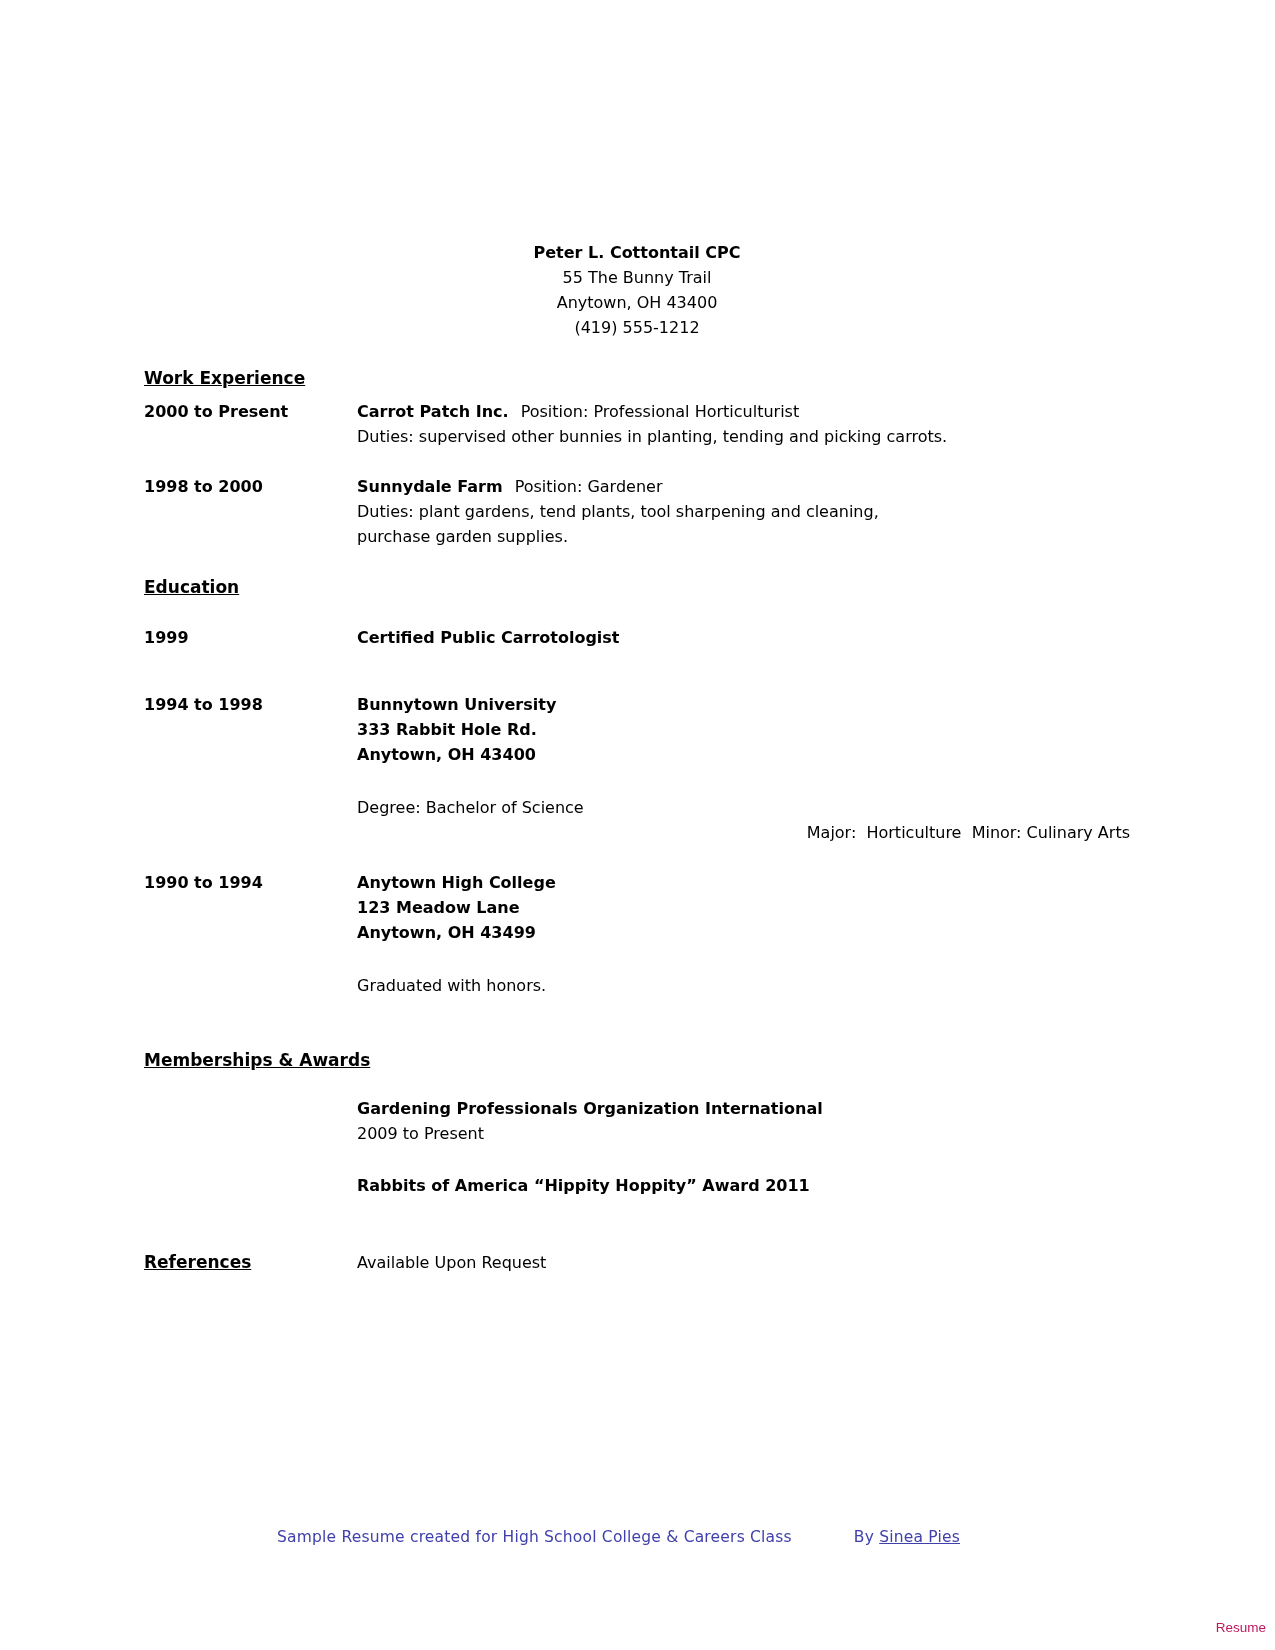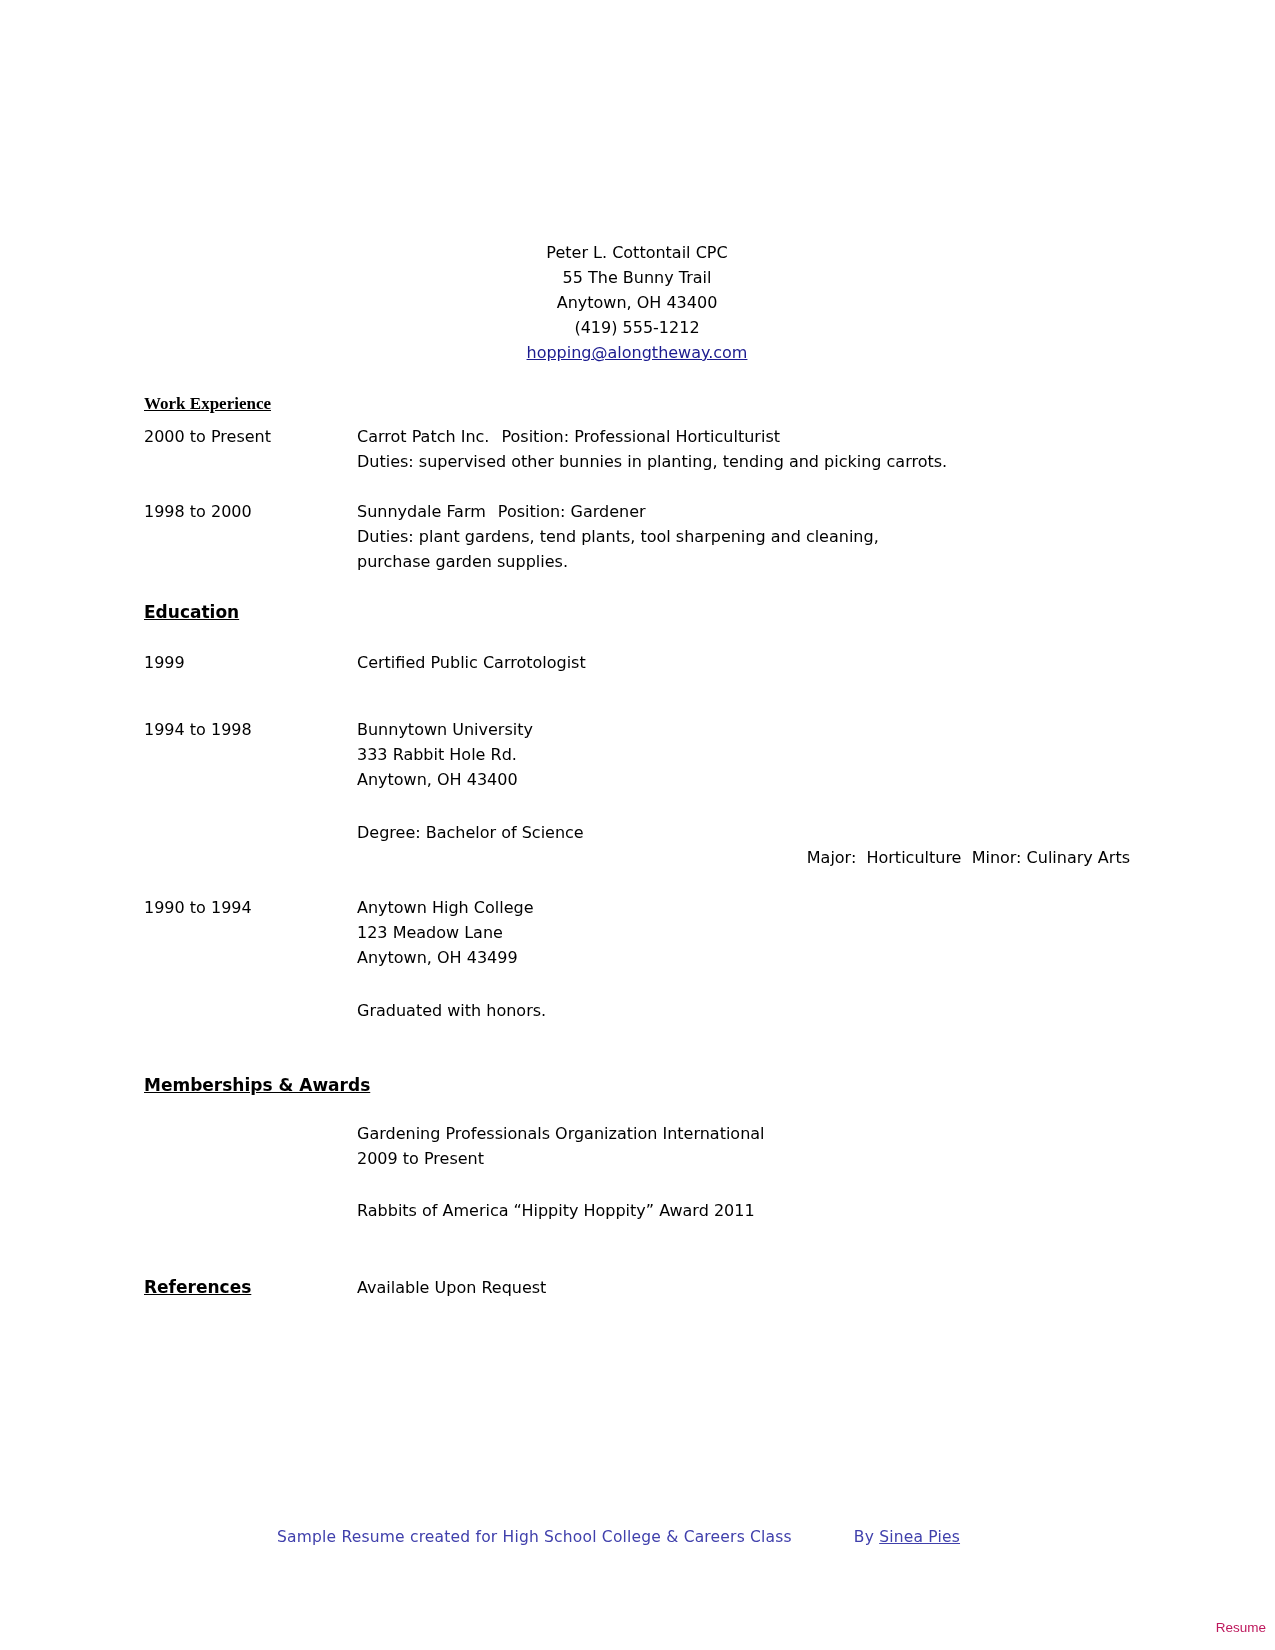--- a/index.html
+++ b/index.html
@@ -6,34 +6,34 @@
   html, body { background: #ffffff; }
   body {
     width: 1275px; height: 1650px;
     position: relative;
     font-family: "DejaVu Sans", "Liberation Sans", sans-serif;
     font-size: 16px; line-height: 25px;
     color: #000;
     overflow: hidden;
   }
   .doc { position: absolute; inset: 0; padding: 240px 145px 0 144px; }
-  .b { font-weight: normal; }
+  .b { font-weight: bold; }
   .center-block { text-align: center; }
   .heading {
     font-weight: bold;
     font-size: 17px;
     text-decoration: underline;
     display: inline-block;
   }
   .row { display: grid; grid-template-columns: 213px 1fr; align-items: start; }
   .email-link { color: var(--link, #1b1b8f); text-decoration: underline; cursor: pointer; }
   .pos-gap { margin-left: 12px; }
   .pre { white-space: pre-wrap; text-align: right; }
   
-  .m-we-heading   { margin-top: 26px; font-family: Liberation Serif, serif; }
+  .m-we-heading   { margin-top: 26px; }
   .m-job1         { margin-top: 8px; }
   .m-job2         { margin-top: 25px; }
   .m-edu-heading  { margin-top: 26px; }
   .m-edu1         { margin-top: 25px; }
   .m-edu2         { margin-top: 42px; }
   .m-degree       { margin-top: 28px; }
   .m-edu3         { margin-top: 25px; }
   .m-honors       { margin-top: 28px; }
   .m-mem-heading  { margin-top: 50px; }
   .m-mem1         { margin-top: 23px; }
@@ -57,23 +57,20 @@
 </head>
 <body>
 
 <div class="doc">
 
   <div class="center-block">
     <div class="b">Peter L. Cottontail CPC</div>
     <div>55 The Bunny Trail</div>
     <div>Anytown, OH 43400</div>
     <div>(419) 555-1212</div>
-    <div>
-      <span class="email-link">hopping@alongtheway.com</span>
-    </div>
   </div>
 
   <div class="m-we-heading">
     <span class="heading">Work Experience</span>
   </div>
 
   <div class="row m-job1">
     <div class="b">2000 to Present</div>
     <div>
       <div>

